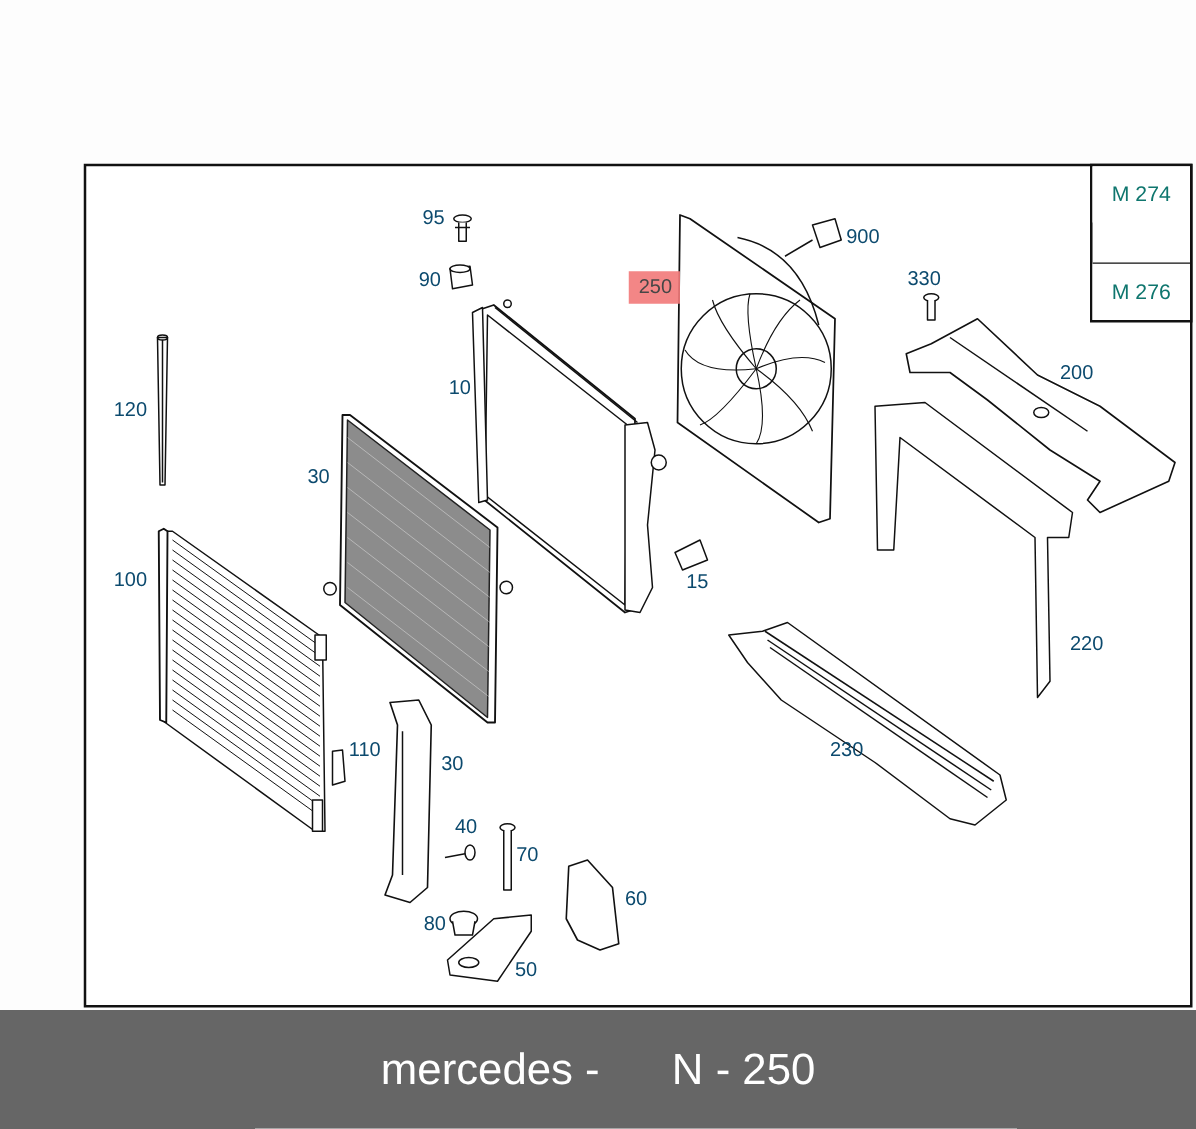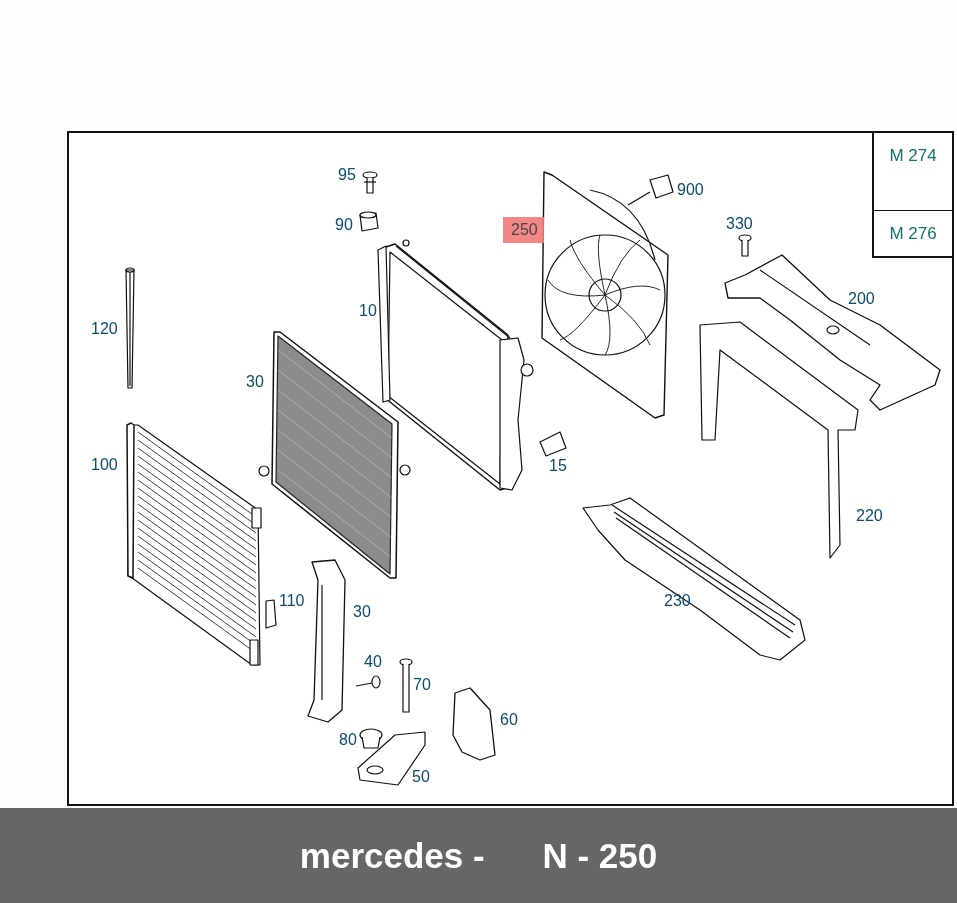--- a/index.html
+++ b/index.html
@@ -5,21 +5,21 @@
   html, body { margin: 0; padding: 0; background: #fdfdfd; }
   body { width: 957px; height: 903px; position: relative; overflow: hidden; font-family: "Liberation Sans", sans-serif; }
   .frame { position: absolute; left: 67px; top: 131px; width: 887px; height: 675px; border: 2px solid #111; box-sizing: border-box; background: #fff; }
   .engine-table { position: absolute; right: -2px; top: -2px; width: 82px; border: 2px solid #111; border-top: none; box-sizing: border-box; }
   .engine-cell { height: 45px; display: flex; align-items: center; justify-content: center; font-size: 17px; color: #0f766e; background: #fff; }
   .engine-cell + .engine-cell { border-top: 1.5px solid #111; margin-top: 32px; }
   .engine-table { border-top: 2px solid #111; }
   svg.art { position: absolute; left: 0; top: 0; width: 957px; height: 903px; }
   .label { position: absolute; font-size: 16px; color: #0c4a6e; line-height: 1; white-space: nowrap; cursor: pointer; }
   .label.hl { background: #f27a7a; color: #333; padding: 5px 6px 5px 8px; opacity: 0.9; }
-  .footer { position: absolute; left: 0; top: 808px; width: 957px; height: 95px; background: #666666; display: flex; align-items: center; justify-content: center; font-weight: bold; }
+  .footer { position: absolute; left: 0; top: 808px; width: 957px; height: 95px; background: #666666; display: flex; align-items: center; justify-content: center; }
   .footer span { color: #fff; font-size: 35px; letter-spacing: 0; }
   .footer .sep { display: inline-block; width: 48px; }
 </style>
 </head>
 <body>
 
 <div class="frame">
   <div class="engine-table">
     <div class="engine-cell">M 274</div>
     <div class="engine-cell">M 276</div>

